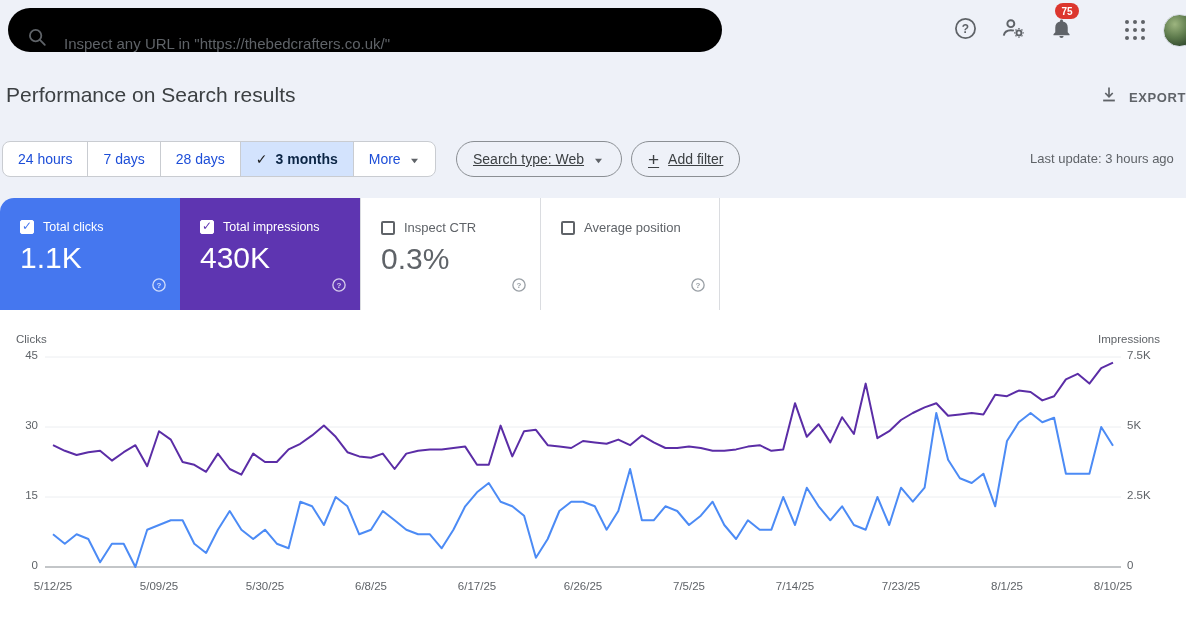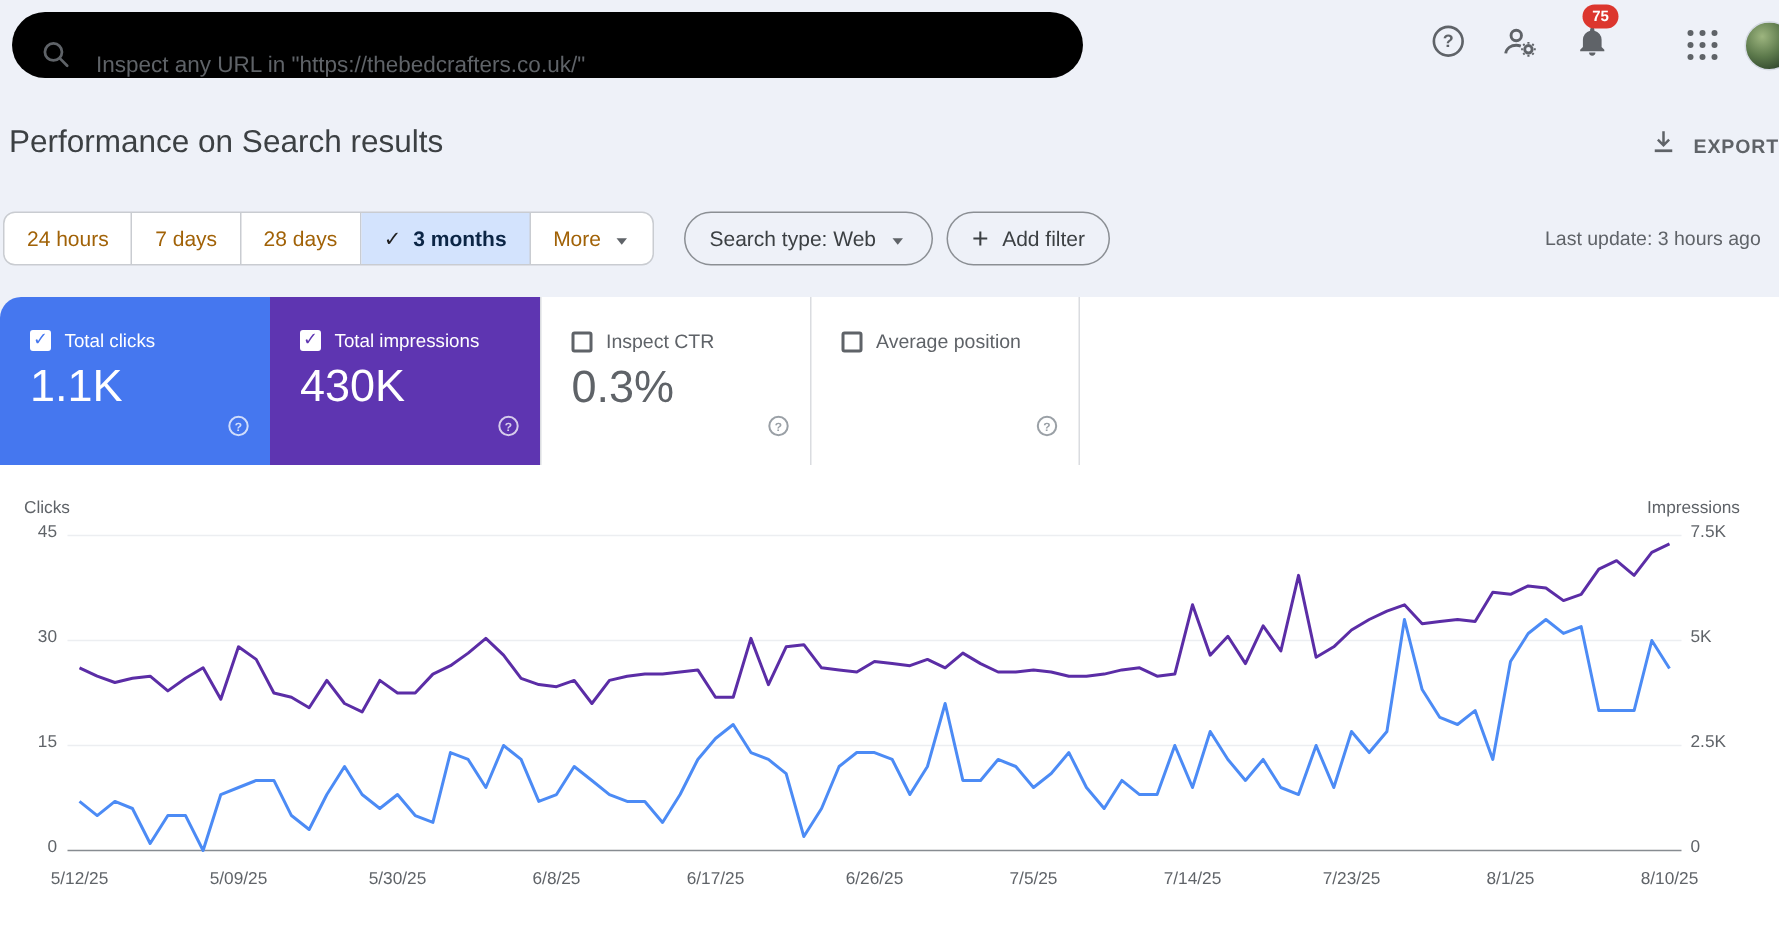--- a/index.html
+++ b/index.html
@@ -33,30 +33,30 @@
   
   .page-title { position:absolute; left:6px; top:83px; font-size:21px; color:#3c4043; }
   .export { position:absolute; left:1099px; top:85px; display:flex; align-items:center; gap:10px; cursor:pointer; }
   .export .lbl { font-size:13px; font-weight:bold; letter-spacing:.6px; color:#5f6368; }
   
   .seg {
     position:absolute; left:2px; top:141px; height:36px; display:flex;
     background:#fff; border:1px solid #c9ccd1; border-radius:8px; overflow:hidden;
   }
   .seg .seg-item {
-    display:flex; align-items:center; gap:8px; padding:0 15px; font-size:14px; color:#a16207;
+    display:flex; align-items:center; gap:8px; padding:0 15px; font-size:14px; color:#1d4ed8;
     border-right:1px solid #c9ccd1; cursor:pointer; white-space:nowrap;
   }
   .seg .seg-item:last-child { border-right:none; }
   .seg .seg-item.selected { background:#d3e3fd; font-weight:bold; color:#0b2545; }
   .check-glyph { font-size:14px; color:#1f1f1f; }
   .pill {
     position:absolute; top:141px; height:36px; display:flex; align-items:center; gap:9px;
     border:1px solid #8b8f94; border-radius:18px; padding:0 16px; font-size:14px; color:#3c4043;
-    cursor:pointer; white-space:nowrap; background:transparent;
+    cursor:pointer; white-space:nowrap; background:transparent;text-decoration:underline;
   }
   .plus { font-size:19px; color:#3c4043; line-height:1; }
   .last-update { position:absolute; left:1030px; top:151px; font-size:13px; color:#5f6368; white-space:nowrap; }
   
   .panel { position:absolute; left:0; top:198px; width:1186px; height:428px; background:#fff; border-radius:14px 0 0 0; }
   
   .cards { position:absolute; left:0; top:0; width:720px; height:112px; display:flex; border-bottom:1px solid #e8eaed; }
   .card { position:relative; width:180px; height:112px; padding:22px 0 0 20px; cursor:pointer; }
   .card-blue { background:#4577ef; border-radius:14px 0 0 0; }
   .card-purple { background:#5e35b1; }

